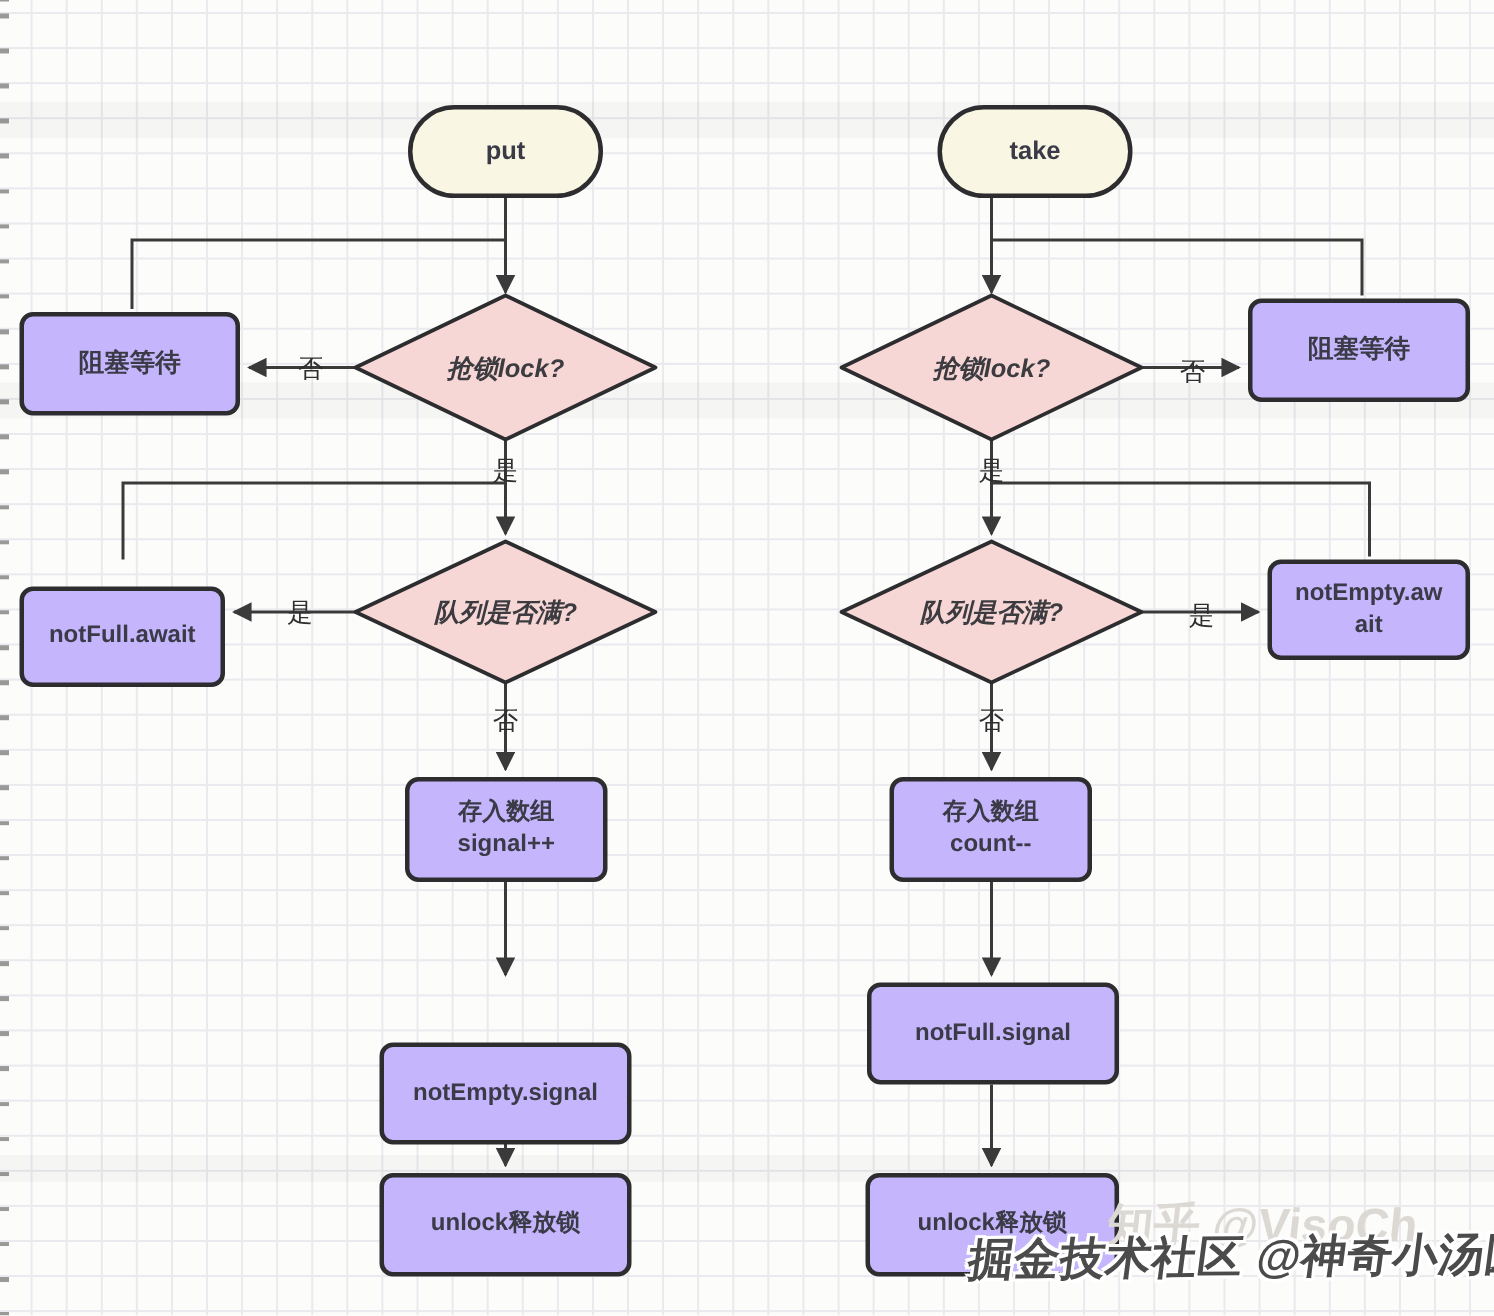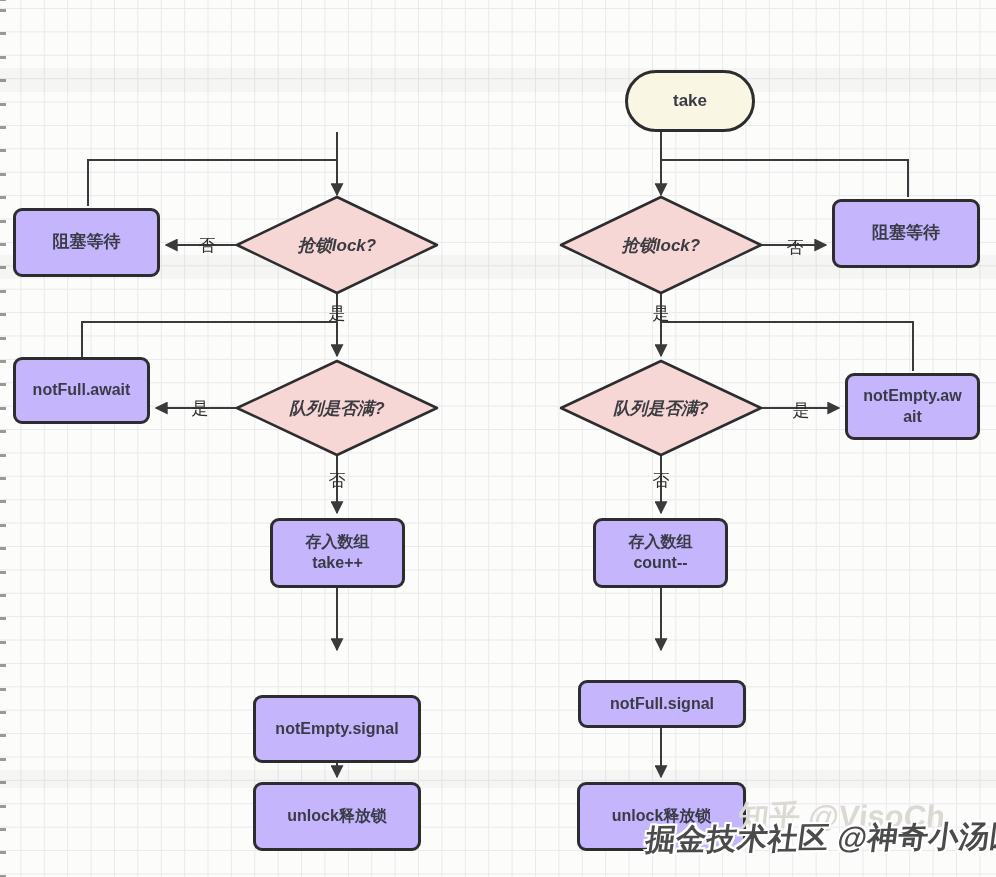--- a/index.html
+++ b/index.html
@@ -29,26 +29,26 @@
   .node{position:absolute;box-sizing:border-box;border:3px solid #2d2d30;
     display:flex;align-items:center;justify-content:center;text-align:center;
     font-weight:bold;font-size:16px;color:#3b3b47;line-height:1.3;}
   .terminal{background:#faf6e4;border-radius:32px;font-size:17px;}
   .process{background:#c4b5fd;border-radius:9px;font-size:16px;}
 
   #n-put{left:272px;top:70px;width:130px;height:62px;}
   #n-take{left:625px;top:70px;width:130px;height:62px;text-align:right;}
   #n-l-wait{left:13px;top:208px;width:147px;height:69px;font-size:17px;}
   #n-r-wait{left:832px;top:199px;width:148px;height:69px;font-size:17px;}
-  #n-l-await{left:13px;top:357px;width:137px;height:67px;justify-content:center;}
+  #n-l-await{left:13px;top:391px;width:137px;height:67px;justify-content:center;}
   #n-r-await{left:845px;top:373px;width:135px;height:67px;padding:12px 13px;word-break:break-all;}
   #n-l-store{left:270px;top:518px;width:135px;height:70px;}
   #n-r-store{left:593px;top:518px;width:135px;height:70px;}
   #n-l-signal{left:253px;top:655px;width:168px;height:68px;margin-top:40px;}
-  #n-r-signal{left:578px;top:655px;width:168px;height:48px;margin-top:25px;}
+  #n-r-signal{left:578px;top:655px;width:168px;height:68px;}
   #n-l-unlock{left:253px;top:782px;width:168px;height:69px;}
   #n-r-unlock{left:577px;top:782px;width:169px;height:69px;}
 
   
   .diamond-label{position:absolute;display:flex;align-items:center;justify-content:center;
     font-weight:bold;font-size:17px;color:#3b3b40;width:190px;height:34px;text-align:center;font-style:italic;}
   #dl-put-lock{left:242px;top:228px;}
   #dl-put-full{left:242px;top:391px;}
   #dl-take-lock{left:566px;top:228px;}
   #dl-take-full{left:566px;top:391px;}
@@ -112,32 +112,35 @@
       <path d="M661 723 V777" marker-end="url(#arrow)"></path>
     </g>
     <g stroke="#2d2d30" stroke-width="2.5" fill="#f7d7d6" stroke-linejoin="round">
       <polygon points="337,197 437,245 337,293 237,245"></polygon>
       <polygon points="337,361 437,408 337,455 237,408"></polygon>
       <polygon points="661,197 761,245 661,293 561,245"></polygon>
       <polygon points="661,361 761,408 661,455 561,408"></polygon>
     </g>
   </svg>
 
+  <div class="node terminal" id="n-put">
+    <span>put</span>
+  </div>
   <div class="diamond-label" id="dl-put-lock">抢锁lock?</div>
   <div class="node process" id="n-l-wait">
     <span>阻塞等待</span>
   </div>
   <div class="diamond-label" id="dl-put-full">队列是否满?</div>
   <div class="node process" id="n-l-await">
     <span>notFull.await</span>
   </div>
   <div class="node process" id="n-l-store">
     <div>
       <div>存入数组</div>
-      <div>take++</div>
+      <div>signal++</div>
     </div>
   </div>
   <div class="node process" id="n-l-signal">
     <span>notEmpty.signal</span>
   </div>
   <div class="node process" id="n-l-unlock">
     <span>unlock释放锁</span>
   </div>
 
   <div class="node terminal" id="n-take">

